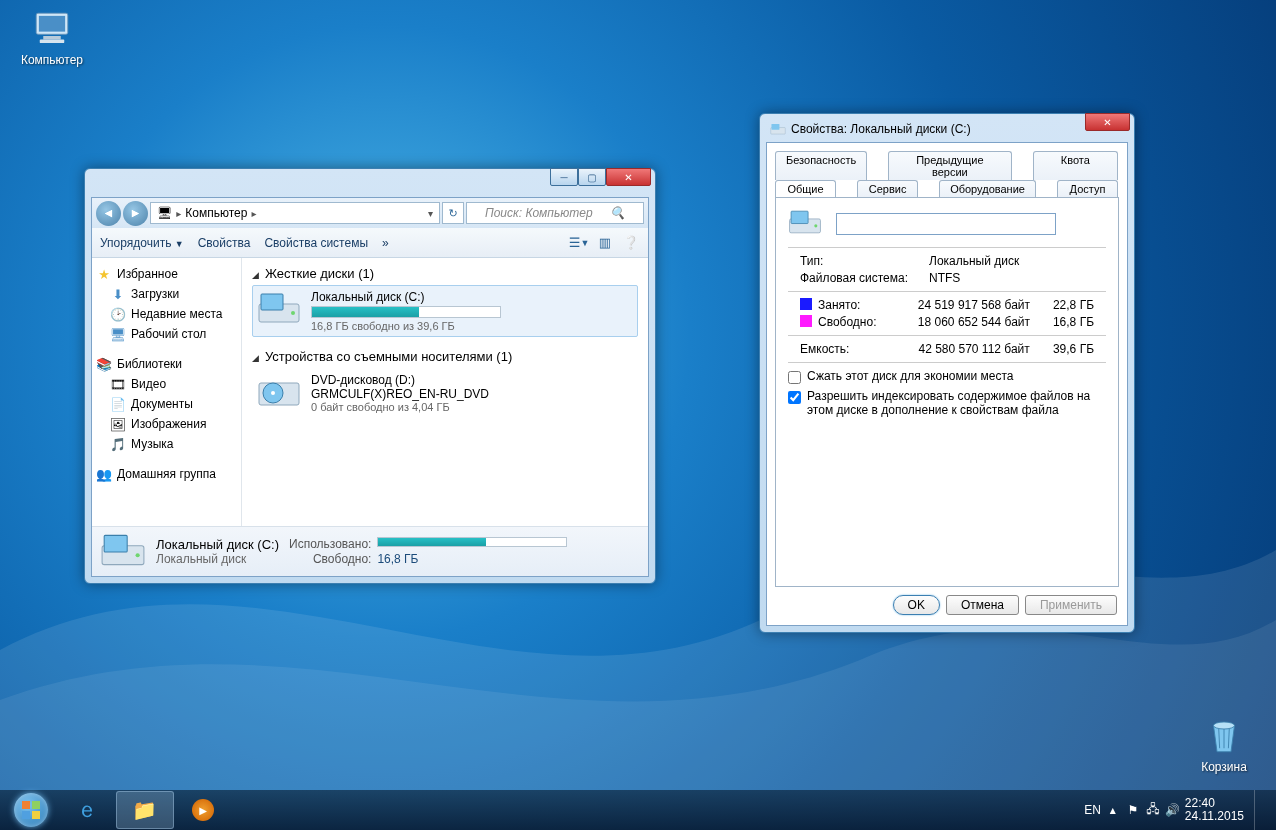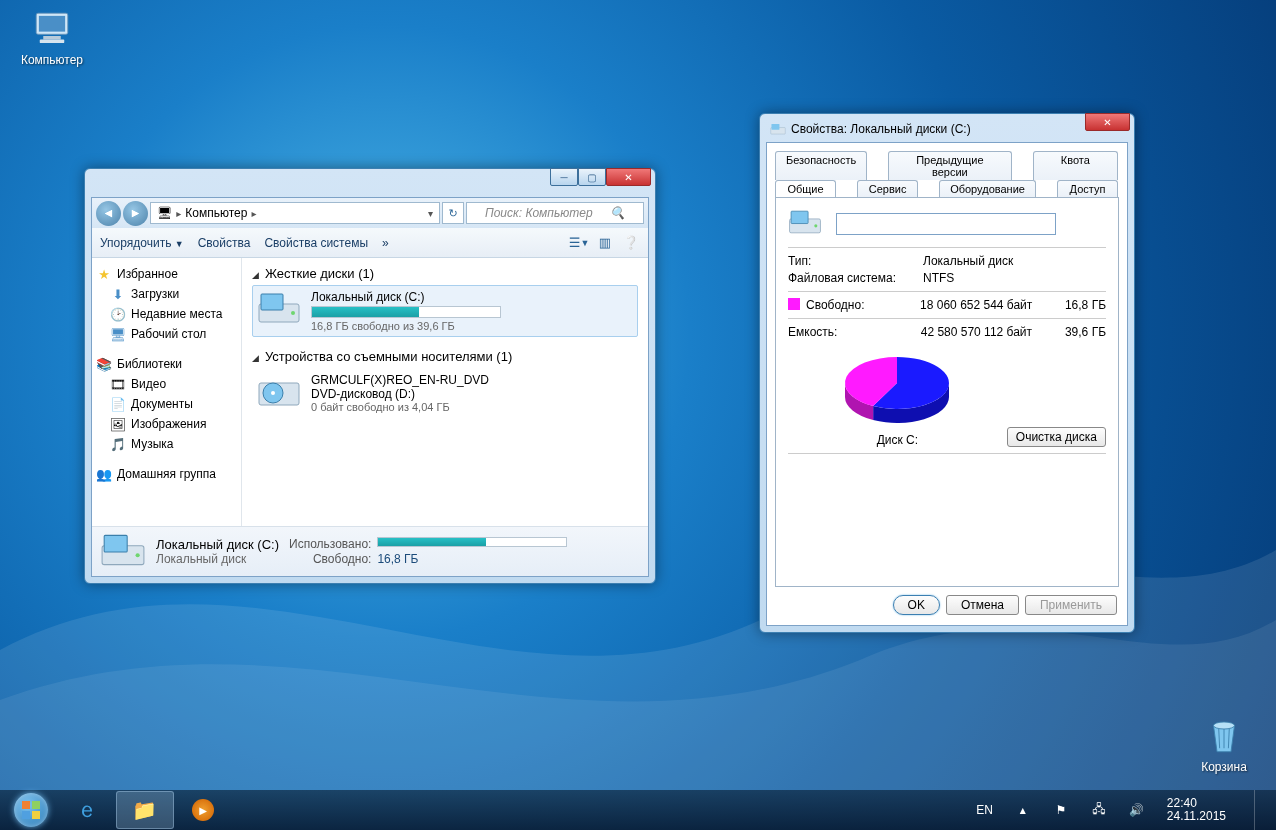--- a/index.html
+++ b/index.html
@@ -61,21 +61,21 @@
 
 
 #props { top: 113px; left: 759px; width: 376px; height: 520px; }
 #props .client { background: #fff; height: calc(100% - 22px); border: 1px solid #7da2c7; padding: 8px; display:flex; flex-direction:column; }
 .tabstrip { display: flex; flex-wrap: wrap; font-size: 11px; margin-bottom: 0; }
 .tab { border: 1px solid #a0b4c8; border-bottom: none; padding: 2px 10px; background: linear-gradient(#f7fafd,#ebf1f8); cursor: pointer; border-radius: 3px 3px 0 0; margin-right: 1px; }
 .tabrow { display:flex; width:100%;gap:20px; }
 .tabrow .tab { flex:1; text-align:center;}
 .tab.active { background: #fff; position: relative; z-index: 2; font-weight: normal; }
 .tabpanel { border: 1px solid #a0b4c8; flex:1; padding: 10px 12px; font-size: 12px; position:relative; }
-.prop-row { display: flex; gap: 25px; margin: 3px 0; }
+.prop-row { display: flex; gap: 19px; margin: 3px 12px; }
 .prop-label { width: 110px; }
 .prop-val { flex: 1; white-space:nowrap;}
 .prop-val2 { width:50px; text-align:right;}
 .volname { width: 220px; height: 22px; border: 1px solid #7da2c7; padding: 0 4px; }
 .colorbox { width: 12px; height: 12px; display: inline-block; margin-right: 6px; vertical-align: -1px; }
 .sep { border: 0; border-top: 1px solid #ccc; margin: 6px 0; }
 .pie-wrap { display:flex; align-items:flex-end; justify-content:space-between; margin-top:6px;}
 .pie { width: 140px; height: 80px; margin: 4px auto 0; position: relative; }
 .pielabel { text-align: center; margin-top: 4px; font-size:12px; }
 .cleanup-btn { padding: 2px 8px; font-size: 12px; border:1px solid #888; background:linear-gradient(#fdfdfd,#e8e8e8); cursor:pointer; border-radius:3px;}
@@ -85,21 +85,21 @@
 .dlg-btns button { padding: 2px 14px; font-size: 12px; border:1px solid #888; background:linear-gradient(#fdfdfd,#e8e8e8); cursor:pointer; border-radius:3px; }
 .dlg-btns button.default { border-color:#3c7fb1; box-shadow:0 0 2px #6fb9e8;border-radius:10px;}
 .dlg-btns button:disabled { color:#999; }
 
 
 #taskbar { position: absolute; bottom: 0; left: 0; right: 0; height: 40px; background: linear-gradient(rgba(30,50,70,.7), rgba(10,25,45,.85)); display: flex; align-items: center; padding: 0 4px; }
 .start { width: 54px; height: 40px; display:flex; align-items:center; justify-content:center; cursor:pointer;}
 .start-orb { width:34px; height:34px; border-radius:50%; background: radial-gradient(circle at 40% 35%, #7fc4f0, #1a6fb0); box-shadow: 0 0 6px rgba(120,200,255,.8), inset 0 0 6px rgba(255,255,255,.5); position:relative;}
 .task-item { width: 58px; height: 38px; border:1px solid transparent; border-radius:3px; display:flex; align-items:center; justify-content:center; cursor:pointer; }
 .task-item.active { background: rgba(180,215,245,.25); border-color: rgba(180,215,245,.4);}
-.tray { margin-left: auto; display: flex; align-items: center; gap: 22px; color: #fff; font-size: 12px; padding-right:4px;}
+.tray { margin-left: auto; display: flex; align-items: center; gap: 4px; color: #fff; font-size: 12px; padding-right:4px;}
 .tray .clock { text-align: left; line-height: 1.1; font-size:12px;}
 .tray-ico { width:16px; height:16px; display:flex; align-items:center; justify-content:center; cursor:pointer; color:#fff; }
 .showdesk { width:14px; height:40px; border-left:1px solid rgba(255,255,255,.25); margin-left:6px; cursor:pointer;}
 
 
 .svg-drive { width:44px; height:36px; }
 </style>
 </head>
 <body>
 
@@ -241,22 +241,22 @@
         <div class="section-head">Устройства со съемными носителями (1)</div>
         <div class="drive-item">
           <div class="drive-icon">
             <svg class="svg-drive" viewBox="0 0 44 36">
                 <rect x="2" y="10" width="40" height="22" rx="2" fill="#d8e4ee" stroke="#8fa8bc"></rect>
                 <circle cx="16" cy="20" r="10" fill="#7fc6ef" stroke="#3a7fab"></circle>
                 <circle cx="16" cy="20" r="2" fill="#fff"></circle>
               </svg>
           </div>
           <div class="drive-info">
+            <div class="drive-name">DVD-дисковод (D:)</div>
             <div class="drive-name">GRMCULF(X)REO_EN-RU_DVD</div>
-            <div class="drive-name">DVD-дисковод (D:)</div>
             <div class="drive-sub">0 байт свободно из 4,04 ГБ</div>
           </div>
         </div>
       </div>
     </div>
     <div class="detailspane">
       <div>
         <svg width="46" height="38" viewBox="0 0 44 36">
             <rect x="2" y="14" width="40" height="18" rx="2" fill="#d8e4ee" stroke="#8fa8bc"></rect>
             <rect x="4" y="4" width="22" height="16" rx="1" fill="#7fc6ef" stroke="#3a7fab"></rect>
@@ -321,45 +321,44 @@
       <div class="prop-row">
           <div class="prop-label">Тип:</div>
           <div class="prop-val">Локальный диск</div>
         </div>
       <div class="prop-row">
           <div class="prop-label">Файловая система:</div>
           <div class="prop-val">NTFS</div>
         </div>
       <hr class="sep">
       <div class="prop-row">
+          <div class="prop-label"><span class="colorbox" style="background:#1a1aff"></span><span>Занято:</span></div>
+          <div class="prop-val">24 519 917 568 байт</div>
+          <div class="prop-val2">22,8 ГБ</div>
+        </div>
+      <div class="prop-row">
           <div class="prop-label"><span class="colorbox" style="background:#ff1aff"></span><span>Свободно:</span></div>
           <div class="prop-val">18 060 652 544 байт</div>
           <div class="prop-val2">16,8 ГБ</div>
         </div>
       <hr class="sep">
       <div class="prop-row">
           <div class="prop-label">Емкость:</div>
           <div class="prop-val">42 580 570 112 байт</div>
           <div class="prop-val2">39,6 ГБ</div>
         </div>
-      <div class="pie-wrap">
-        <div style="flex:1">
-          <div class="pie">
-            <svg viewBox="0 0 140 80" id="pie-svg">
-                <path d="M 122 34 A 52 26 0 0 1 46.146091647574465 57.102981714023855 L 46.146091647574465 71.10298171402385 A 52 26 0 0 0 122 48 Z" fill="#0e0eb0"></path>
-                <path d="M 46.146091647574465 57.102981714023855 A 52 26 0 0 1 18 34 L 18 48 A 52 26 0 0 0 46.146091647574465 71.10298171402385 Z" fill="#b014b0"></path>
-                <path d="M 70 34 L 70 8 A 52 26 0 1 1 46.146091647574465 57.102981714023855 Z" fill="#1a1aff"></path>
-                <path d="M 70 34 L 46.146091647574465 57.102981714023855 A 52 26 0 0 1 69.99999999999999 8 Z" fill="#ff1aff"></path>
-              </svg>
-          </div>
-          <div class="pielabel">Диск C:</div>
-        </div>
-        <button class="cleanup-btn">Очистка диска</button>
-      </div>
       <hr class="sep">
+      <label class="chk-row">
+          <input type="checkbox" style="">
+          <span>Сжать этот диск для экономии места</span>
+        </label>
+      <label class="chk-row">
+          <input type="checkbox" checked="" style="">
+          <span>Разрешить индексировать содержимое файлов на этом диске в дополнение к свойствам файла</span>
+        </label>
     </div>
     <div class="dlg-btns">
       <button class="default">OK</button>
       <button>Отмена</button>
       <button disabled="">Применить</button>
     </div>
   </div>
 </div>
 
 <div id="taskbar">

